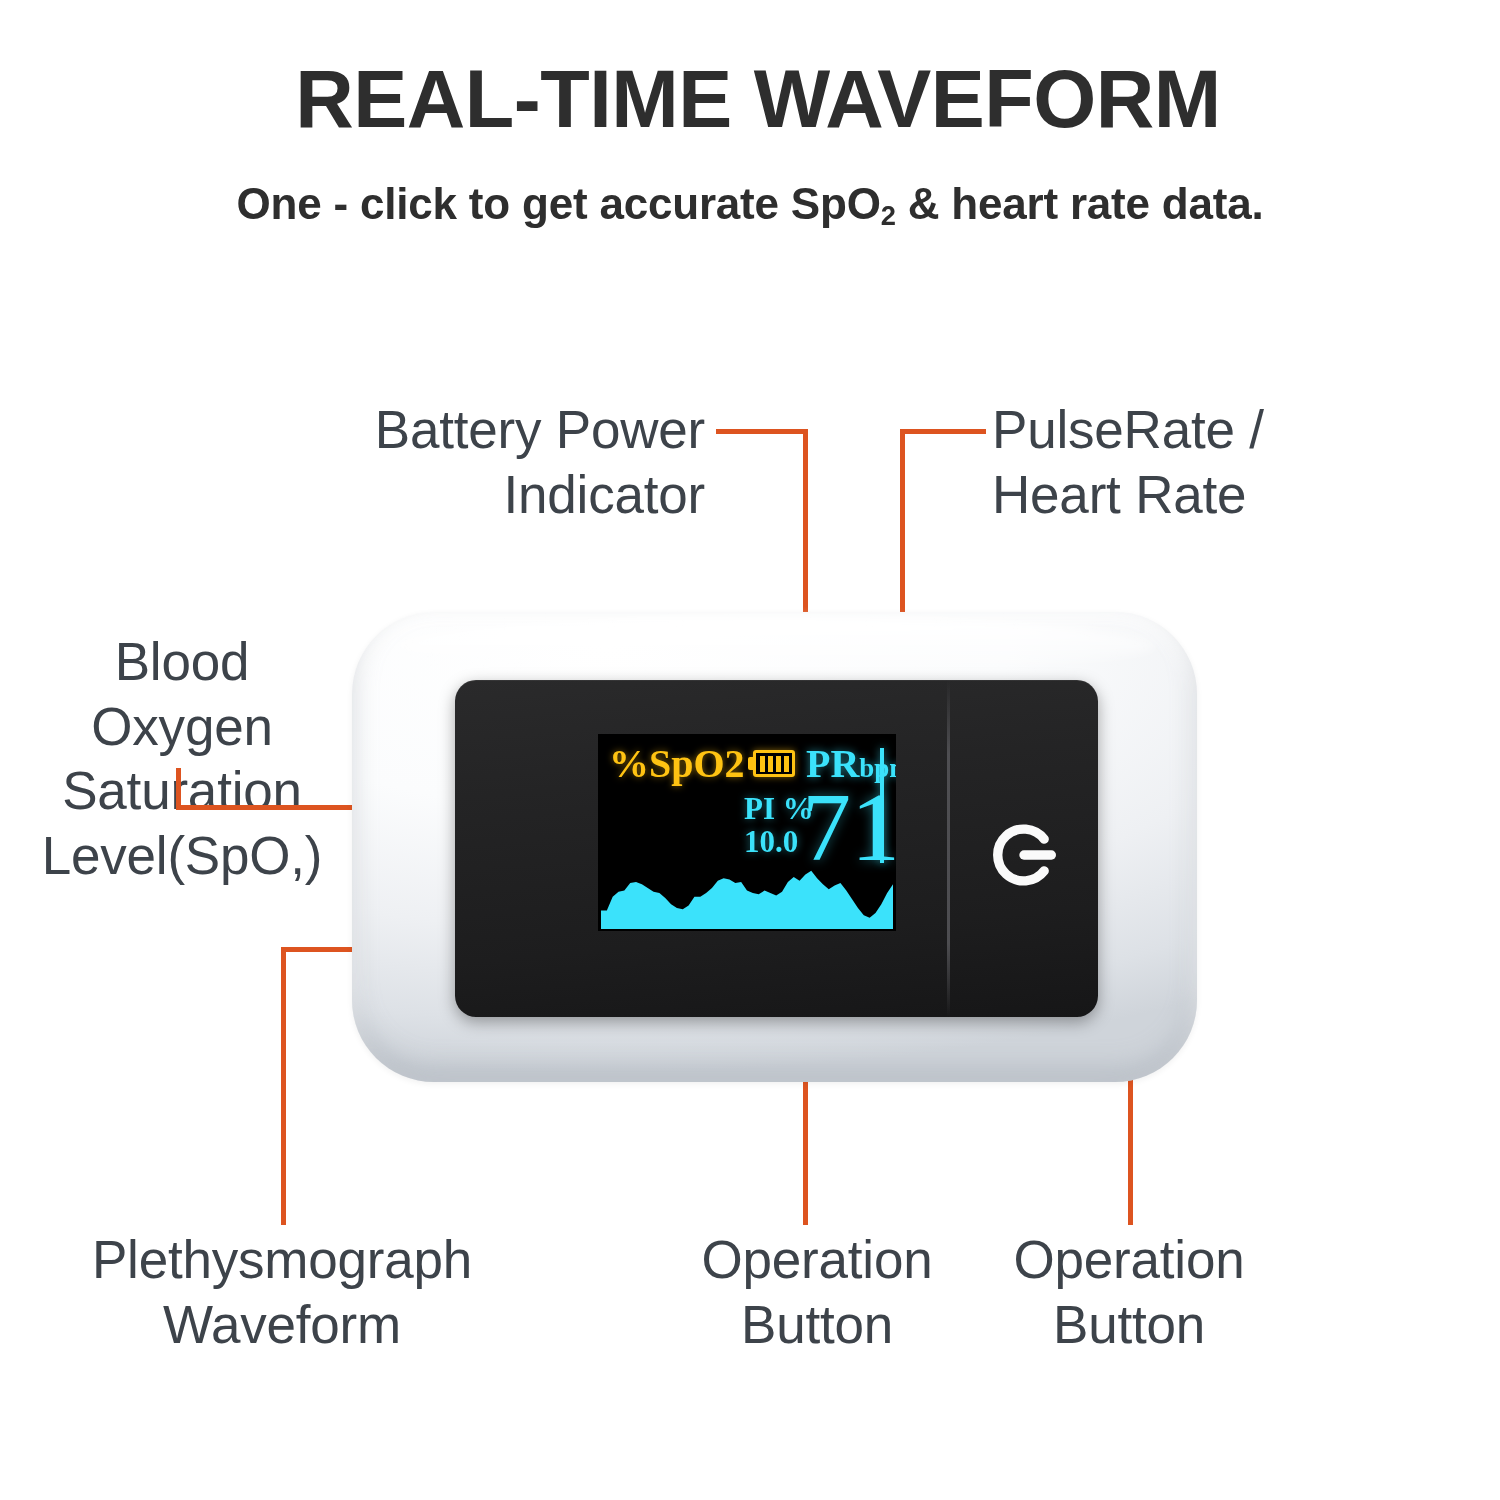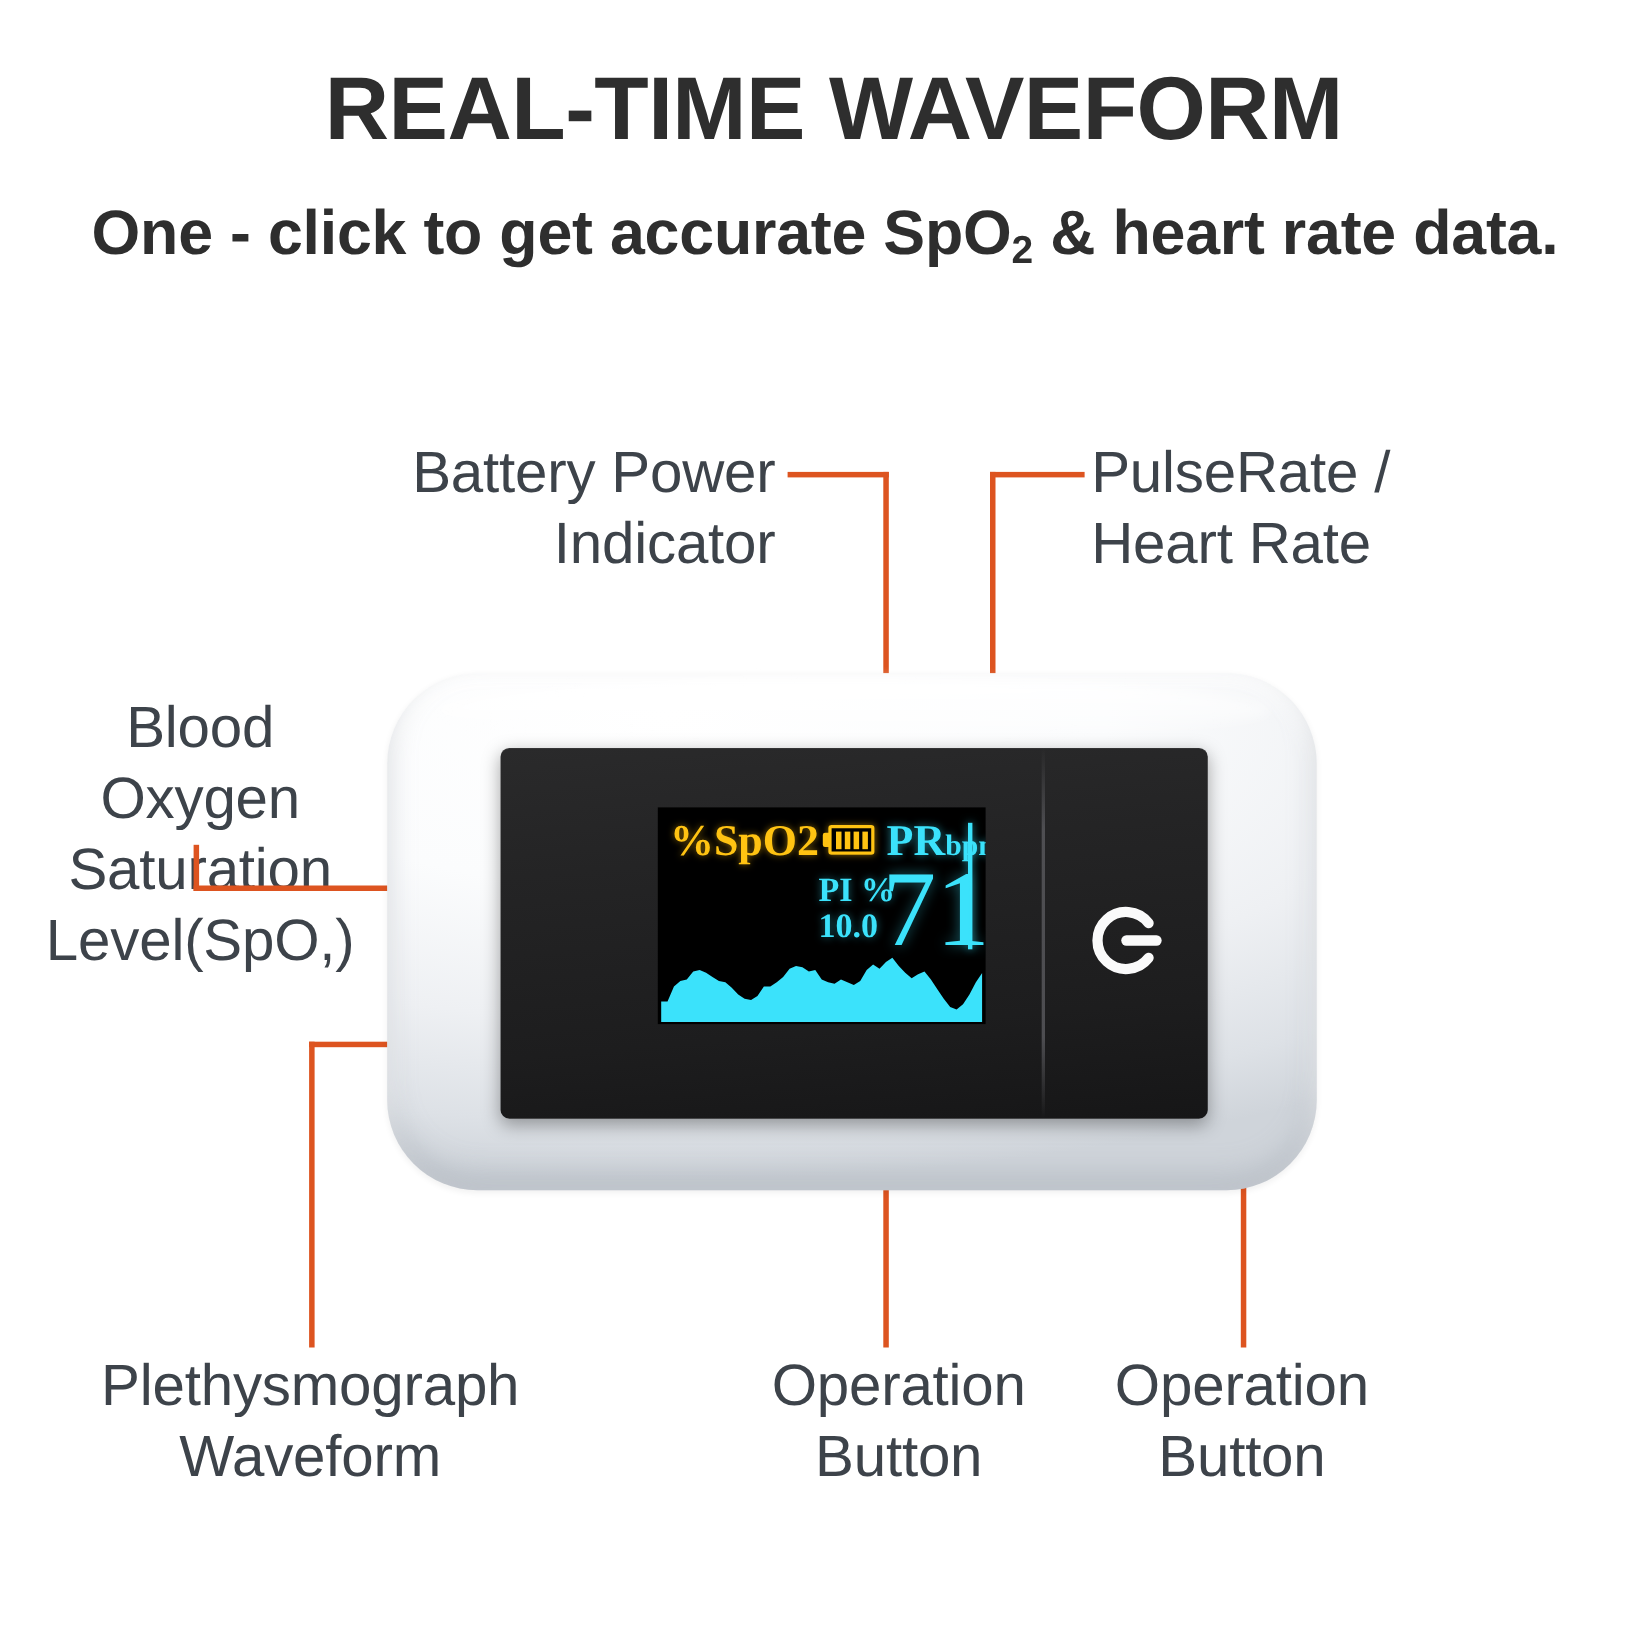--- a/index.html
+++ b/index.html
@@ -37,21 +37,21 @@
     font-size: 81px;
     font-weight: 700;
     letter-spacing: -0.5px;
     line-height: 1.08;
     margin-top: 22px;
     white-space: nowrap;
     margin-left: 16px;
   }
   .subhead {
     color: #2E2E2E;
-    font-size: 57px;
+    font-size: 44px;
     font-weight: 700;
     letter-spacing: -0.2px;
     margin-top: 36px;
     white-space: nowrap;
   }
   .subhead sub {
     font-size: 0.62em;
     vertical-align: -0.22em;
   }
 
@@ -108,21 +108,21 @@
     background: linear-gradient(180deg, rgba(255,255,255,0.98), rgba(255,255,255,0));
     filter: blur(5px);
     pointer-events: none;
   }
   .faceplate {
     position: absolute;
     left: 103px;
     top: 68px;
     width: 643px;
     height: 337px;
-    border-radius: 8px;
+    border-radius: 21px;
     background: linear-gradient(175deg, #2a2a2b 0%, #242425 30%, #1d1d1e 72%, #161617 100%);
     box-shadow: 0 5px 16px rgba(0,0,0,0.35), inset 0 1px 0 rgba(255,255,255,0.06);
     overflow: hidden;
   }
   .faceplate .seam {
     position: absolute;
     right: 148px;
     top: 0;
     width: 3px;
     height: 100%;

